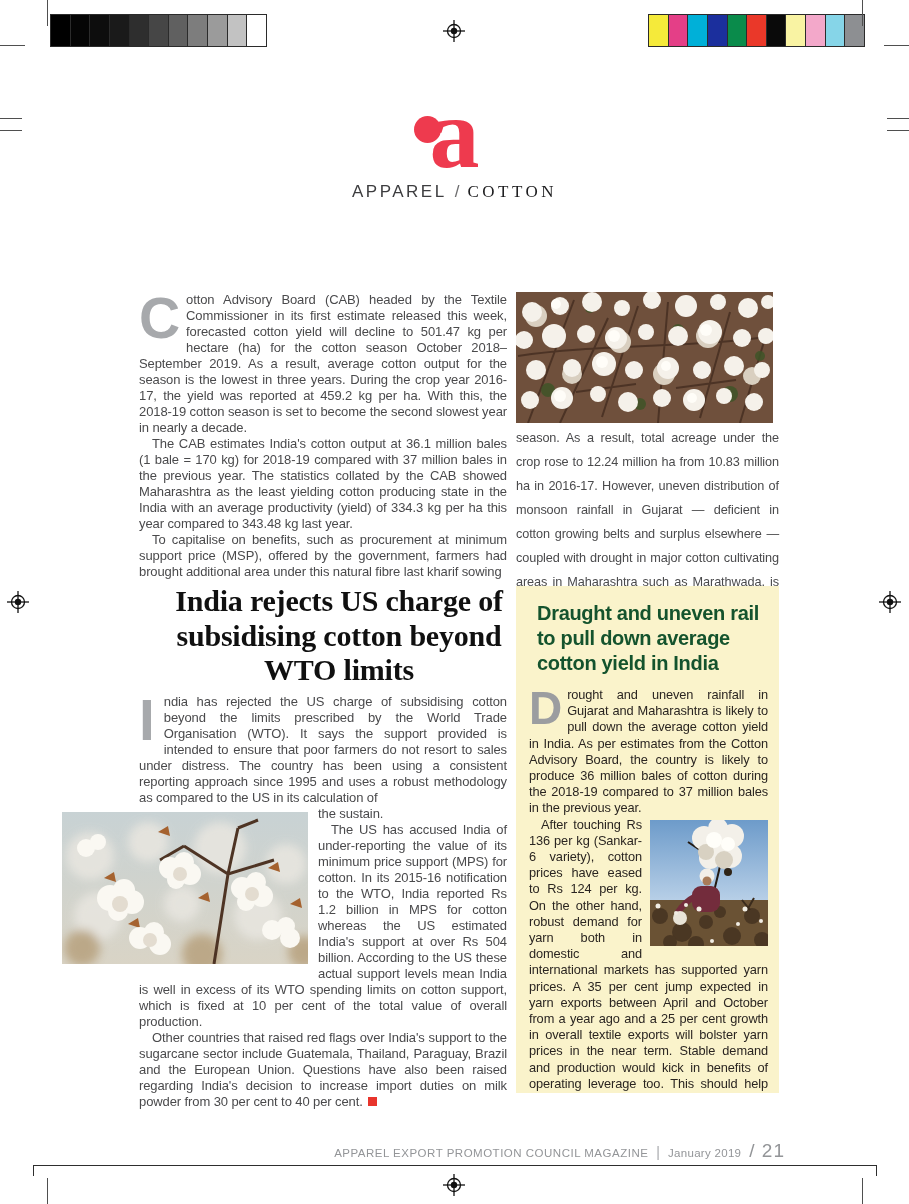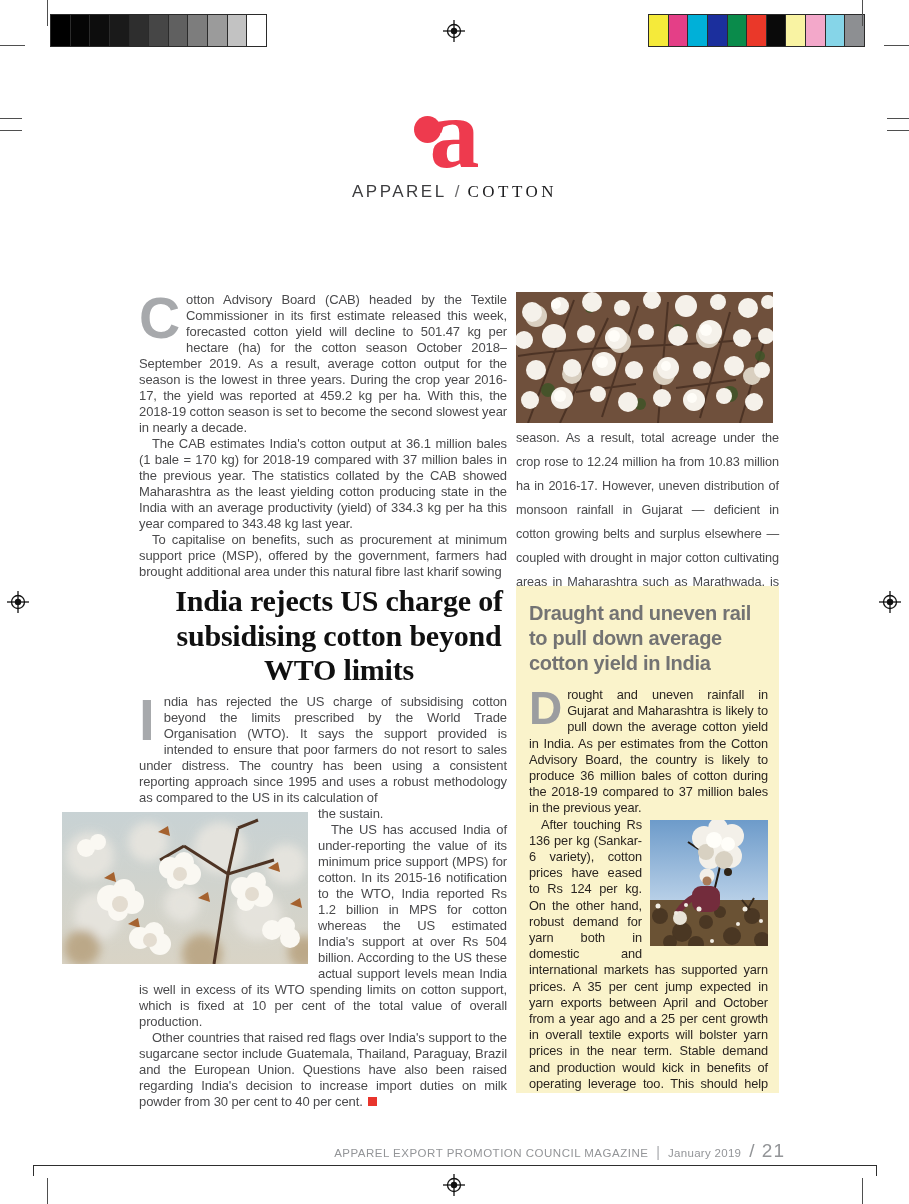--- a/index.html
+++ b/index.html
@@ -45,21 +45,21 @@
   .a1-left{position:absolute;left:139px;top:292px;width:368px;}
   .img1{position:absolute;left:516px;top:292px;width:257px;height:131px;overflow:hidden;}
   .a1-right{position:absolute;left:516px;top:426px;width:263px;font-size:12.7px;line-height:24px;}
 
   .a2-body{position:absolute;left:139px;top:694px;width:368px;}
   .img2{float:left;width:246px;height:152px;margin:6px 10px 5px -77px;overflow:hidden;}
 
   
   .sidebar{position:absolute;left:516px;top:586px;width:263px;height:507px;background:#faf3cb;
            box-sizing:border-box;padding:12px 11px 0 13px;overflow:hidden;}
-  .sidebar h3{margin:3px 0 11px 0;font:bold 20px/25px "Liberation Sans",sans-serif;color:#737373;
+  .sidebar h3{margin:3px 0 11px 8px;font:bold 20px/25px "Liberation Sans",sans-serif;color:#14532d;
               letter-spacing:-0.3px;white-space:pre-line;}
   .sb{font-size:12.8px;line-height:16.2px;color:#2a2521;text-align:justify;letter-spacing:-0.1px;}
   .sb p{margin:0;}
   .dcs{float:left;font:bold 46px/38px "Liberation Sans",sans-serif;color:#9b9da0;margin:2px 5px 0 0;}
   .img3{float:right;width:118px;height:126px;margin:3px 0 4px 8px;overflow:hidden;}
   .sb2{text-indent:12px;}
 
   
   .pagefooter{position:absolute;right:124px;top:1120px;display:flex;align-items:baseline;gap:8px;
               color:#939598;}

